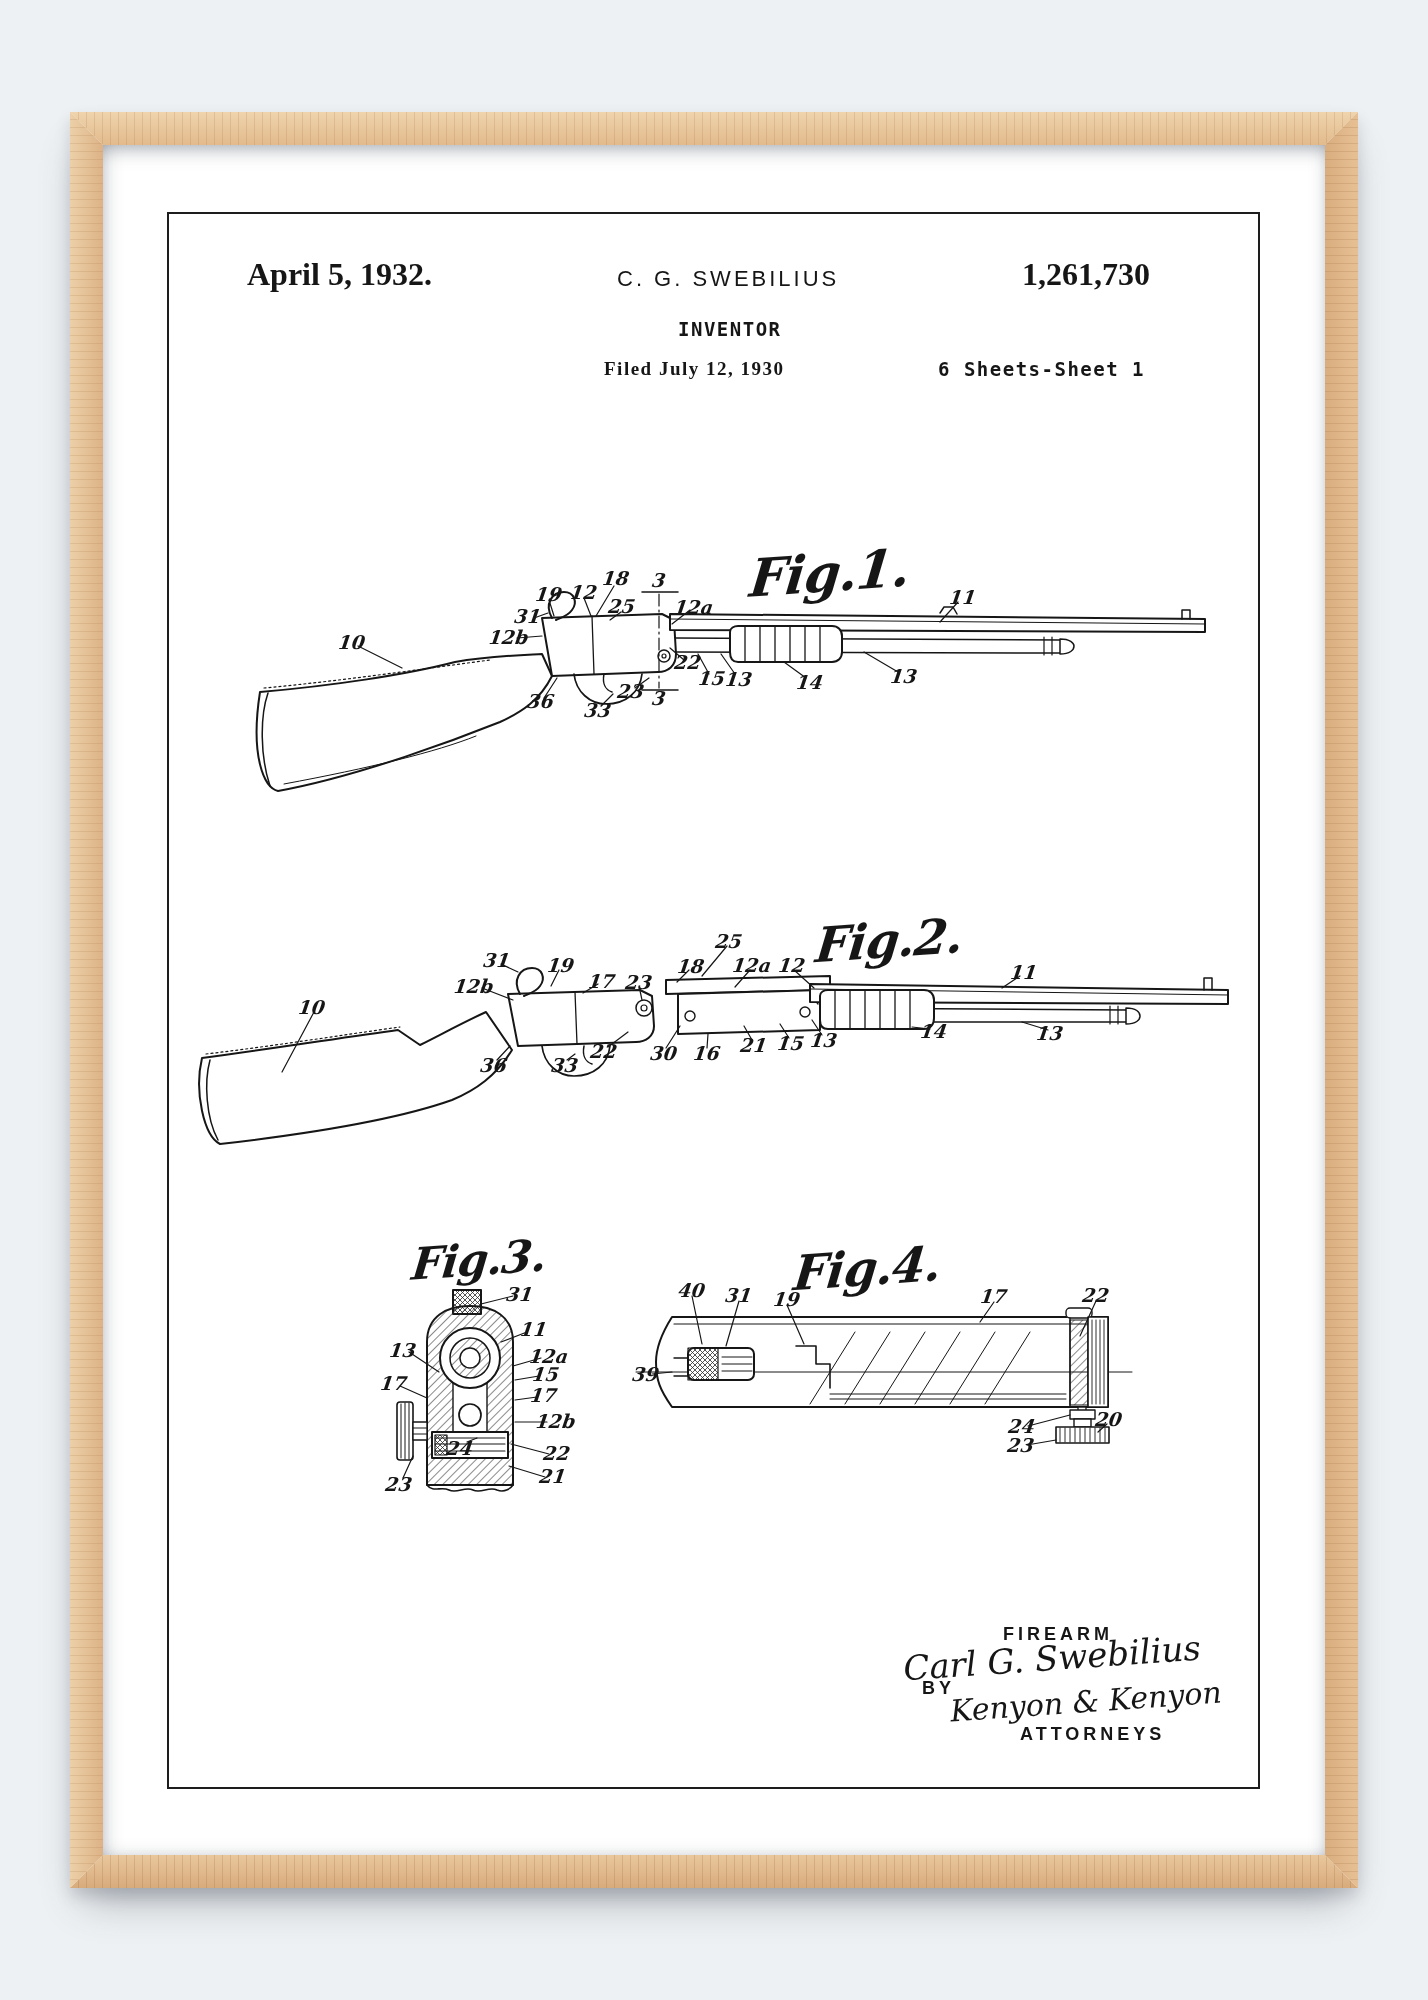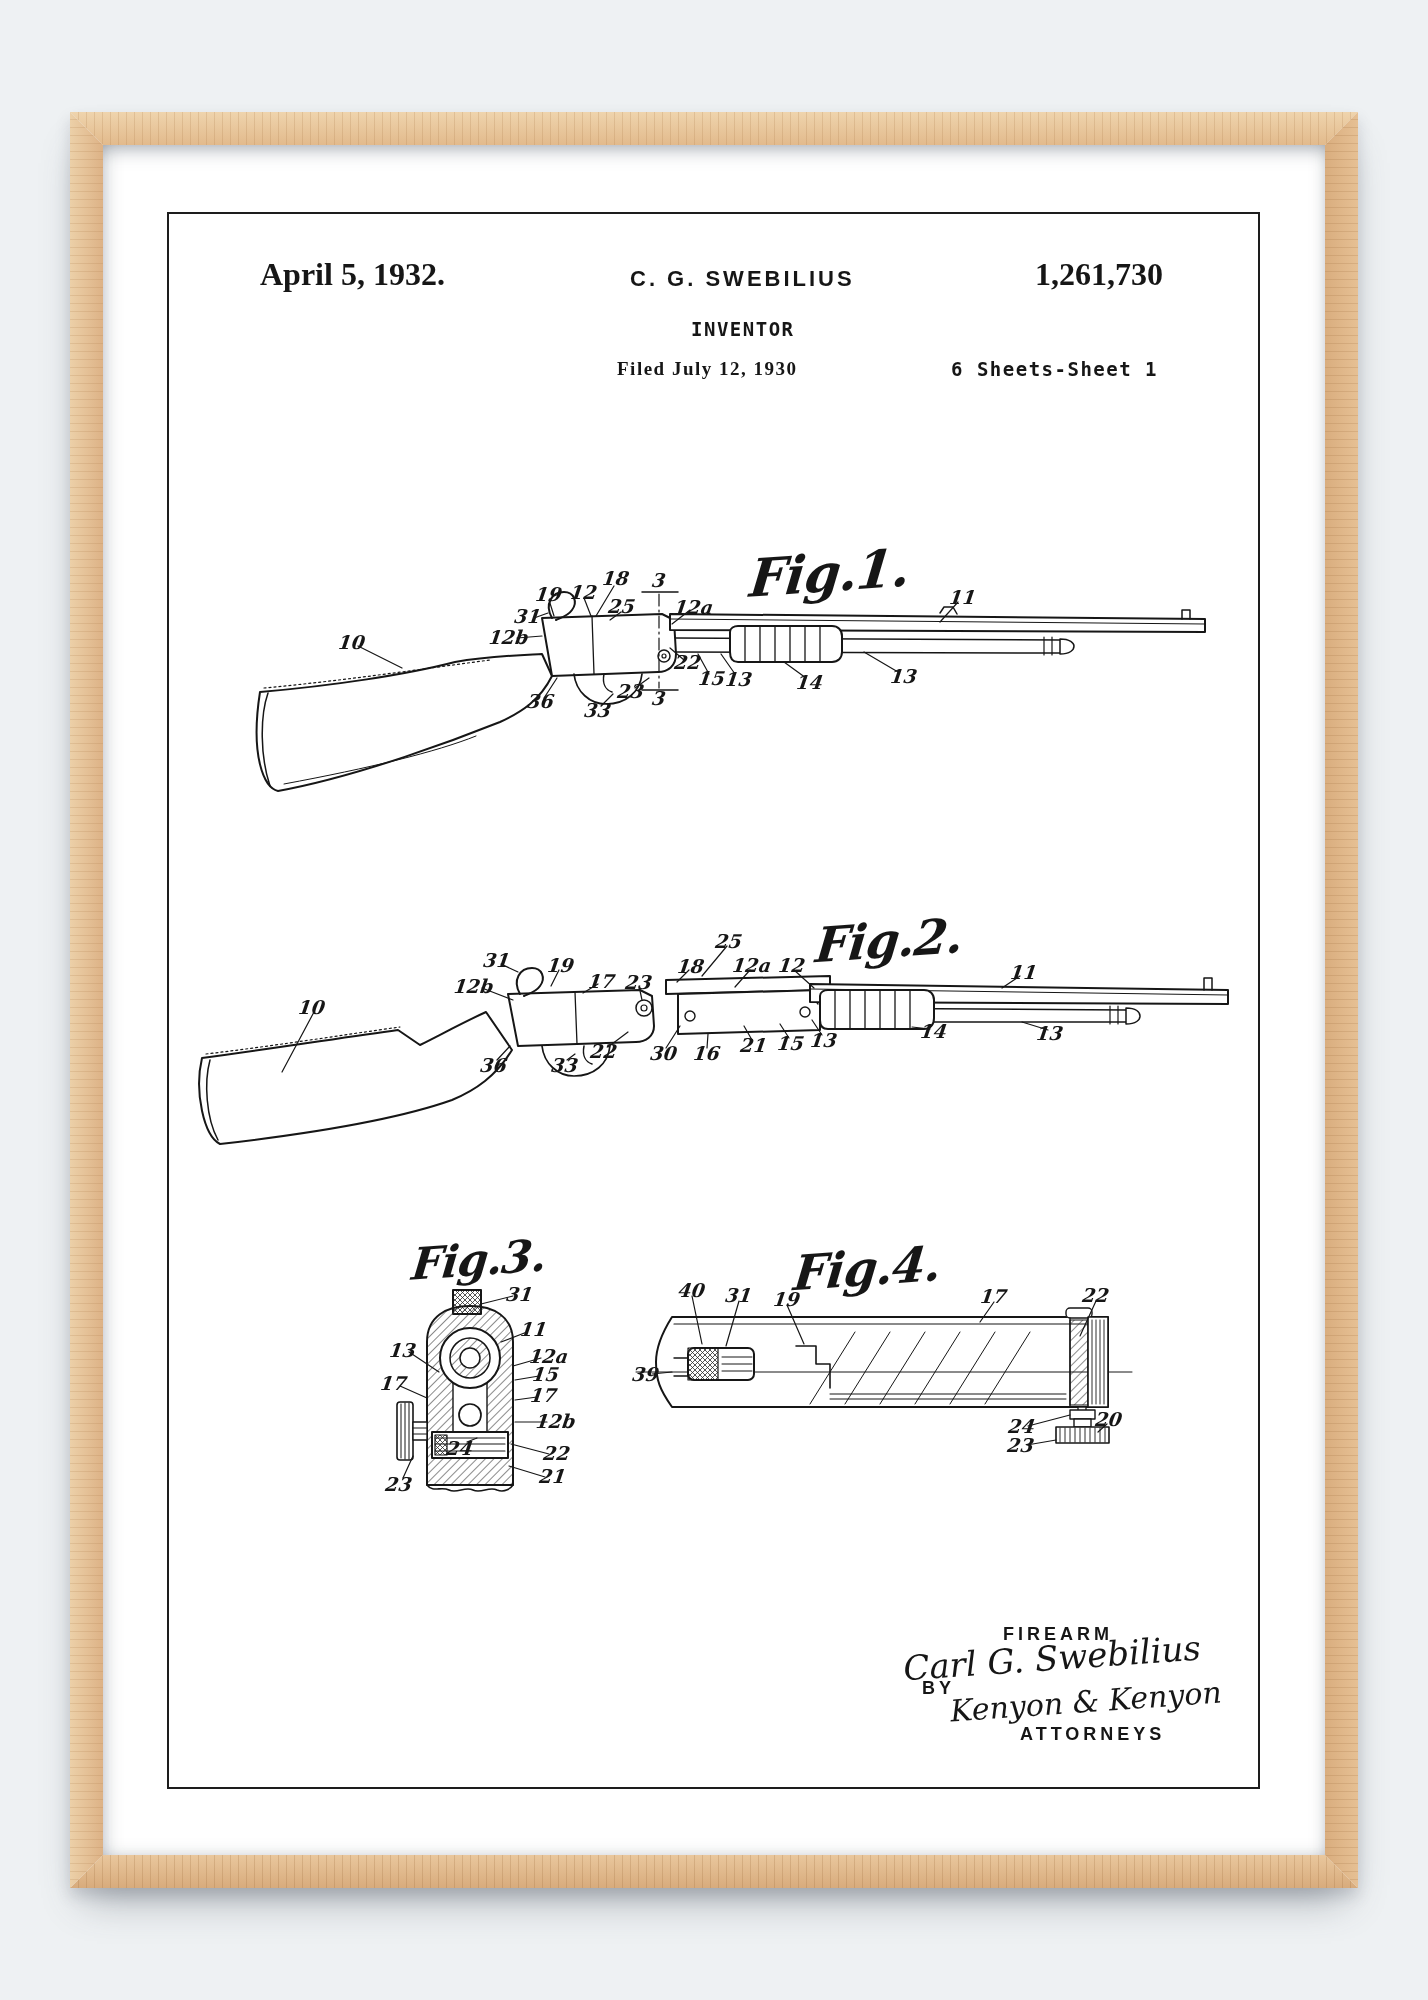--- a/index.html
+++ b/index.html
@@ -26,25 +26,25 @@
         background:repeating-linear-gradient(0deg,rgba(160,112,64,.22) 0 1.5px,rgba(0,0,0,0) 1.5px 8px),
                    linear-gradient(270deg,#e6c094,#d9ad7e);}
   .mat{position:absolute;left:33px;top:33px;right:33px;bottom:33px;background:#ffffff;
        box-shadow:inset 0 14px 18px -10px rgba(90,100,112,.5),
                   inset 14px 0 18px -12px rgba(90,100,112,.3),
                   inset -12px 0 16px -12px rgba(90,100,112,.25),
                   inset 0 -12px 16px -12px rgba(90,100,112,.25);}
   
   .sheet-border{position:absolute;left:167px;top:212px;width:1089px;height:1573px;
                 border:2px solid #1d1d1d;background:#ffffff;}
-  .txt{position:absolute;white-space:nowrap;margin-left:13px;}
+  .txt{position:absolute;white-space:nowrap;}
   .h-date{left:247px;top:256px;font-size:32px;font-weight:bold;}
   .h-num{left:1022px;top:256px;font-size:32px;font-weight:bold;}
   .h-name{left:617px;top:266px;font-family:"Liberation Sans",sans-serif;font-size:22px;
-          font-weight:bold;letter-spacing:3px;}
+          font-weight:normal;letter-spacing:3px;}
   .mono{font-family:"DejaVu Sans Mono",monospace;font-weight:bold;font-size:19px;letter-spacing:1.5px;}
   .h-title{left:678px;top:318px;}
   .h-filed{left:604px;top:358px;font-family:Liberation Serif, serif;}
   .h-sheet{left:938px;top:358px;}
   .figtitle{position:absolute;font-family:"DejaVu Serif",serif;font-style:italic;font-weight:bold;
             transform:rotate(-4deg) skewX(-10deg);letter-spacing:-1px;}
   .ft1{left:750px;top:542px;font-size:52px;}
   .ft2{left:816px;top:912px;font-size:48px;}
   .ft3{left:412px;top:1234px;font-size:44px;}
   .ft4{left:794px;top:1240px;font-size:48px;}

